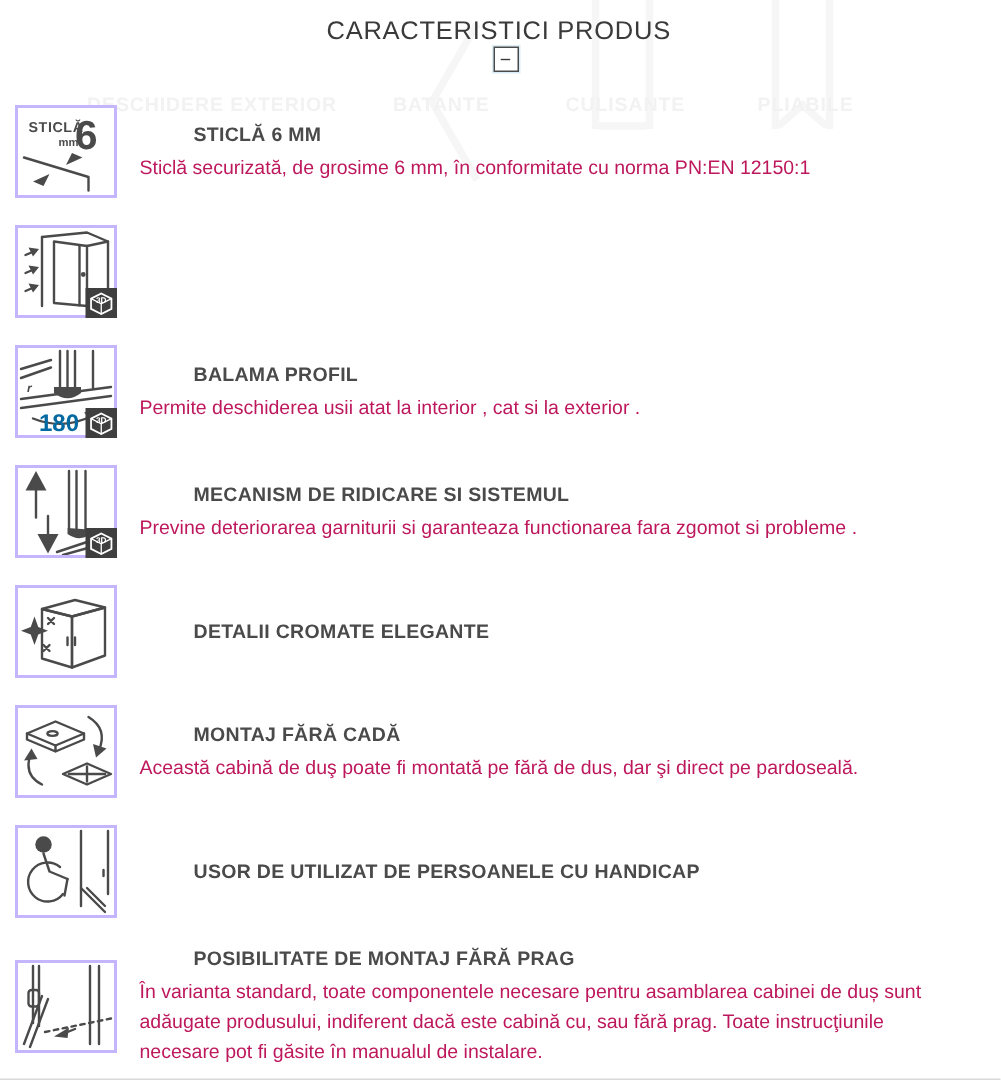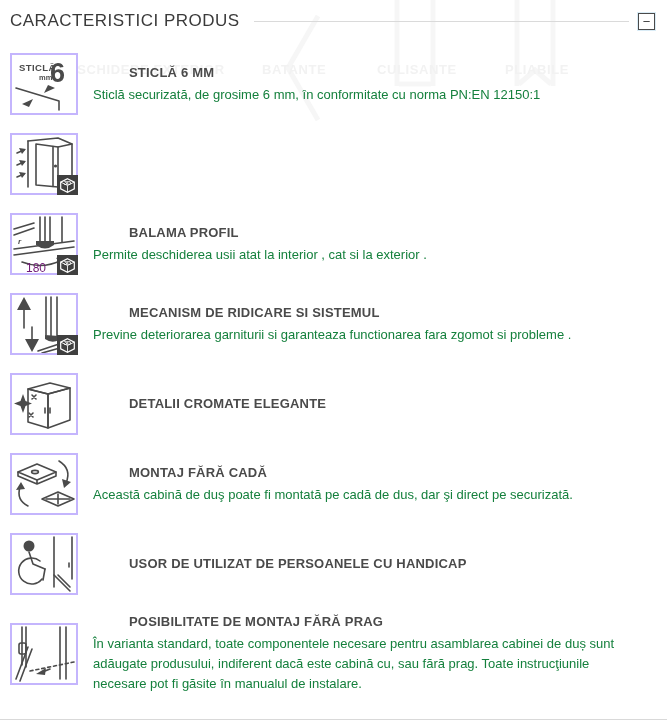--- a/index.html
+++ b/index.html
@@ -8,21 +8,21 @@
     font-family:"Liberation Sans",sans-serif;color:#4a4a4a;
   }
 
   
   .watermark{position:absolute;top:0;left:0;width:667px;height:140px;z-index:0;pointer-events:none;}
   .wm-label{position:absolute;top:62px;font-size:13px;font-weight:700;letter-spacing:.6px;color:#f2f2f2;white-space:nowrap;}
   .wm-shape{position:absolute;stroke:#f6f6f6;fill:none;stroke-width:5;}
 
   
   .page{position:relative;z-index:1;padding:0 12px 0 10px;}
-  .section-header{display:flex;align-items:center;padding-top:11px;margin-bottom:22px;}
+  .section-header{display:flex;align-items:center;padding-top:11px;margin-bottom:22px;flex-direction:column;}
   .section-title{font-size:17px;font-weight:400;letter-spacing:.5px;color:#3a3a3a;white-space:nowrap;margin:0;}
   .header-rule{flex:1;height:1px;background:#dadada;margin-left:14px;}
   .collapse-btn{
     width:17px;height:17px;margin-left:9px;flex:0 0 auto;cursor:pointer;
     background:#fff;border:1px solid #4a4a4a;box-shadow:0 0 0 1px rgba(150,200,230,.35);
     display:flex;align-items:center;justify-content:center;
     font-size:13px;line-height:1;color:#3a3a3a;padding:0;font-family:inherit;
   }
 
   
@@ -31,26 +31,26 @@
     width:64px;height:58px;border:2px solid #c4b5fd;background:#fff;
     flex:0 0 auto;position:relative;
   }
   .icon-box svg{display:block;width:100%;height:100%;}
   .badge-3d{
     position:absolute;right:-2px;bottom:-2px;width:21px;height:20px;background:#3f3f3f;
     display:flex;align-items:center;justify-content:center;
   }
   .badge-3d svg{width:17px;height:17px;}
   .deg-label{
-    position:absolute;left:14px;bottom:-1px;font-size:12px;font-weight:400;color:#701a75;
+    position:absolute;left:14px;bottom:-1px;font-size:16px;font-weight:700;color:#0369a1;
     background:transparent;line-height:1;
   }
   .feature-text{margin-left:15px;max-width:552px;}
   .feature-title{font-size:13px;font-weight:700;color:#4a4a4a;letter-spacing:.2px;line-height:18px;margin-left:36px;}
-  .feature-desc{font-size:13px;color:#15803d;line-height:20px;margin-top:3px;}
+  .feature-desc{font-size:13px;color:#be185d;line-height:20px;margin-top:3px;}
 
   .bottom-rule{position:absolute;left:0;right:0;bottom:7px;height:1px;background:#d9d9d9;z-index:2;}
 
   .ico{stroke:#4a4a4a;fill:none;stroke-width:1.6;stroke-linecap:round;stroke-linejoin:round;}
   .ico-fill{fill:#4a4a4a;stroke:none;}
   .ico-txt{fill:#4a4a4a;font-family:"Liberation Sans",sans-serif;font-weight:700;}
 </style>
 </head>
 <body>
 
@@ -206,21 +206,21 @@
     <path class="ico" stroke-width="2" d="M47,6 Q60,14 54,28"></path>
     <path class="ico-fill" d="M52,33 L50,24 L59,27 Z"></path>
     <path class="ico" stroke-width="2" d="M16,51 Q4,45 8,32"></path>
     <path class="ico-fill" d="M9,27 L4,35 L13,34 Z"></path>
     <polygon class="ico" stroke-width="1.2" points="30,44 46,37 62,44 46,51"></polygon>
     <path class="ico" stroke-width="1" d="M34,44 L58,44 M46,39 L46,49"></path>
   </svg>
 </div>
     <div class="feature-text">
       <div class="feature-title">MONTAJ FĂRĂ CADĂ</div>
-      <div class="feature-desc">Această cabină de duş poate fi montată pe cadă de dus, dar şi direct pe securizată.</div>
+      <div class="feature-desc">Această cabină de duş poate fi montată pe fără de dus, dar şi direct pe pardoseală.</div>
     </div>
   </div>
 
   <div class="feature-row">
     <div class="icon-box">
   <svg viewBox="0 0 64 58">
     <path class="ico" stroke-width="1.4" d="M42,2 L42,52 M60,2 L60,44"></path>
     <path class="ico" stroke-width="1.2" d="M42,40 L58,56 M46,40 L58,52"></path>
     <path class="ico" stroke-width="1.8" d="M57,28 L57,32"></path>
     <circle class="ico-fill" cx="17" cy="11" r="5.5"></circle>

